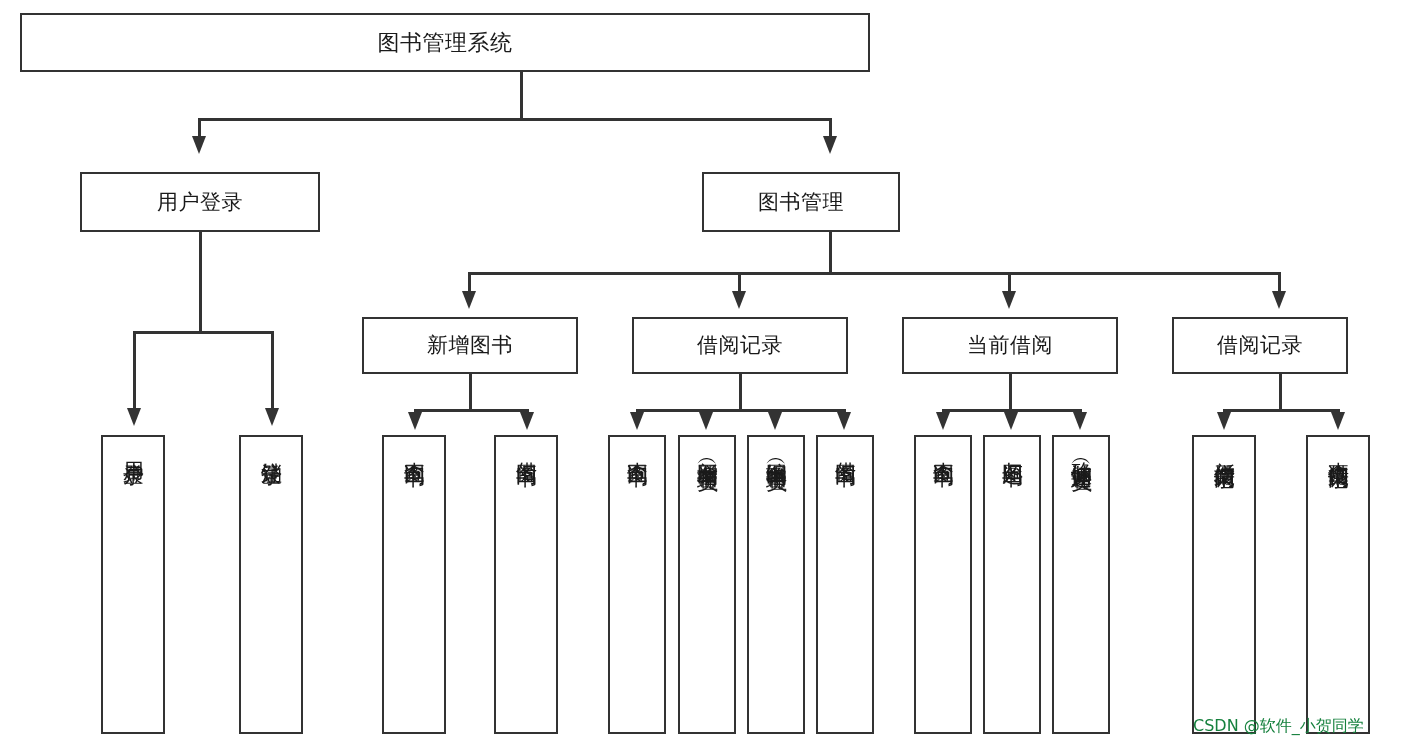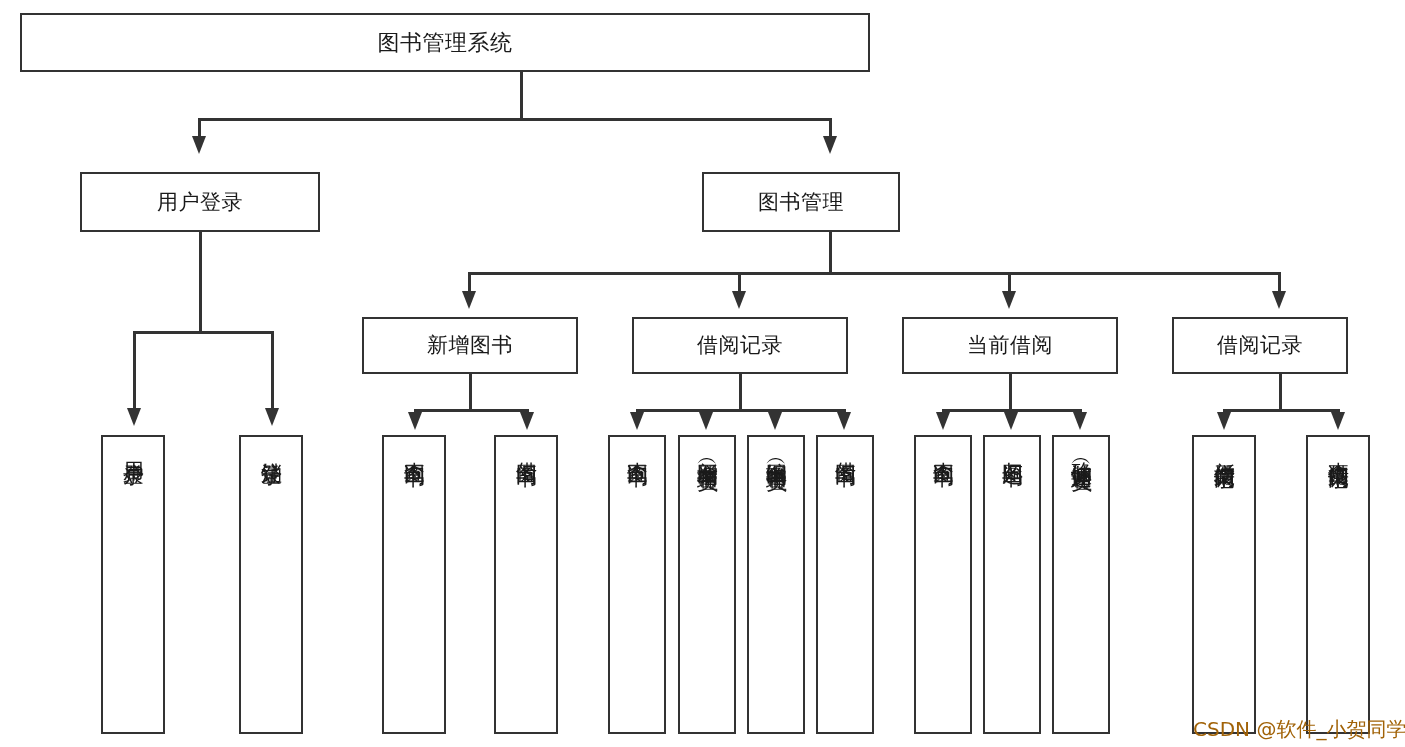--- a/index.html
+++ b/index.html
@@ -67,22 +67,22 @@
     position: absolute;
     width: 0;
     height: 0;
     border-left: 7.5px solid transparent;
     border-right: 7.5px solid transparent;
     border-top: 18px solid #333333;
   }
   
   #watermark {
     position: absolute;
-    color: #a16207;
-    font-size: 20px;
+    color: #15803d;
+    font-size: 16px;
     white-space: nowrap;
     font-family: "DejaVu Sans", "Liberation Sans", sans-serif;
   }
 </style>
 </head>
 <body>
 
 <div id="canvas">
 
   <div class="node h root" style="left:20px; top:13px; width:850px; height:59px;">

